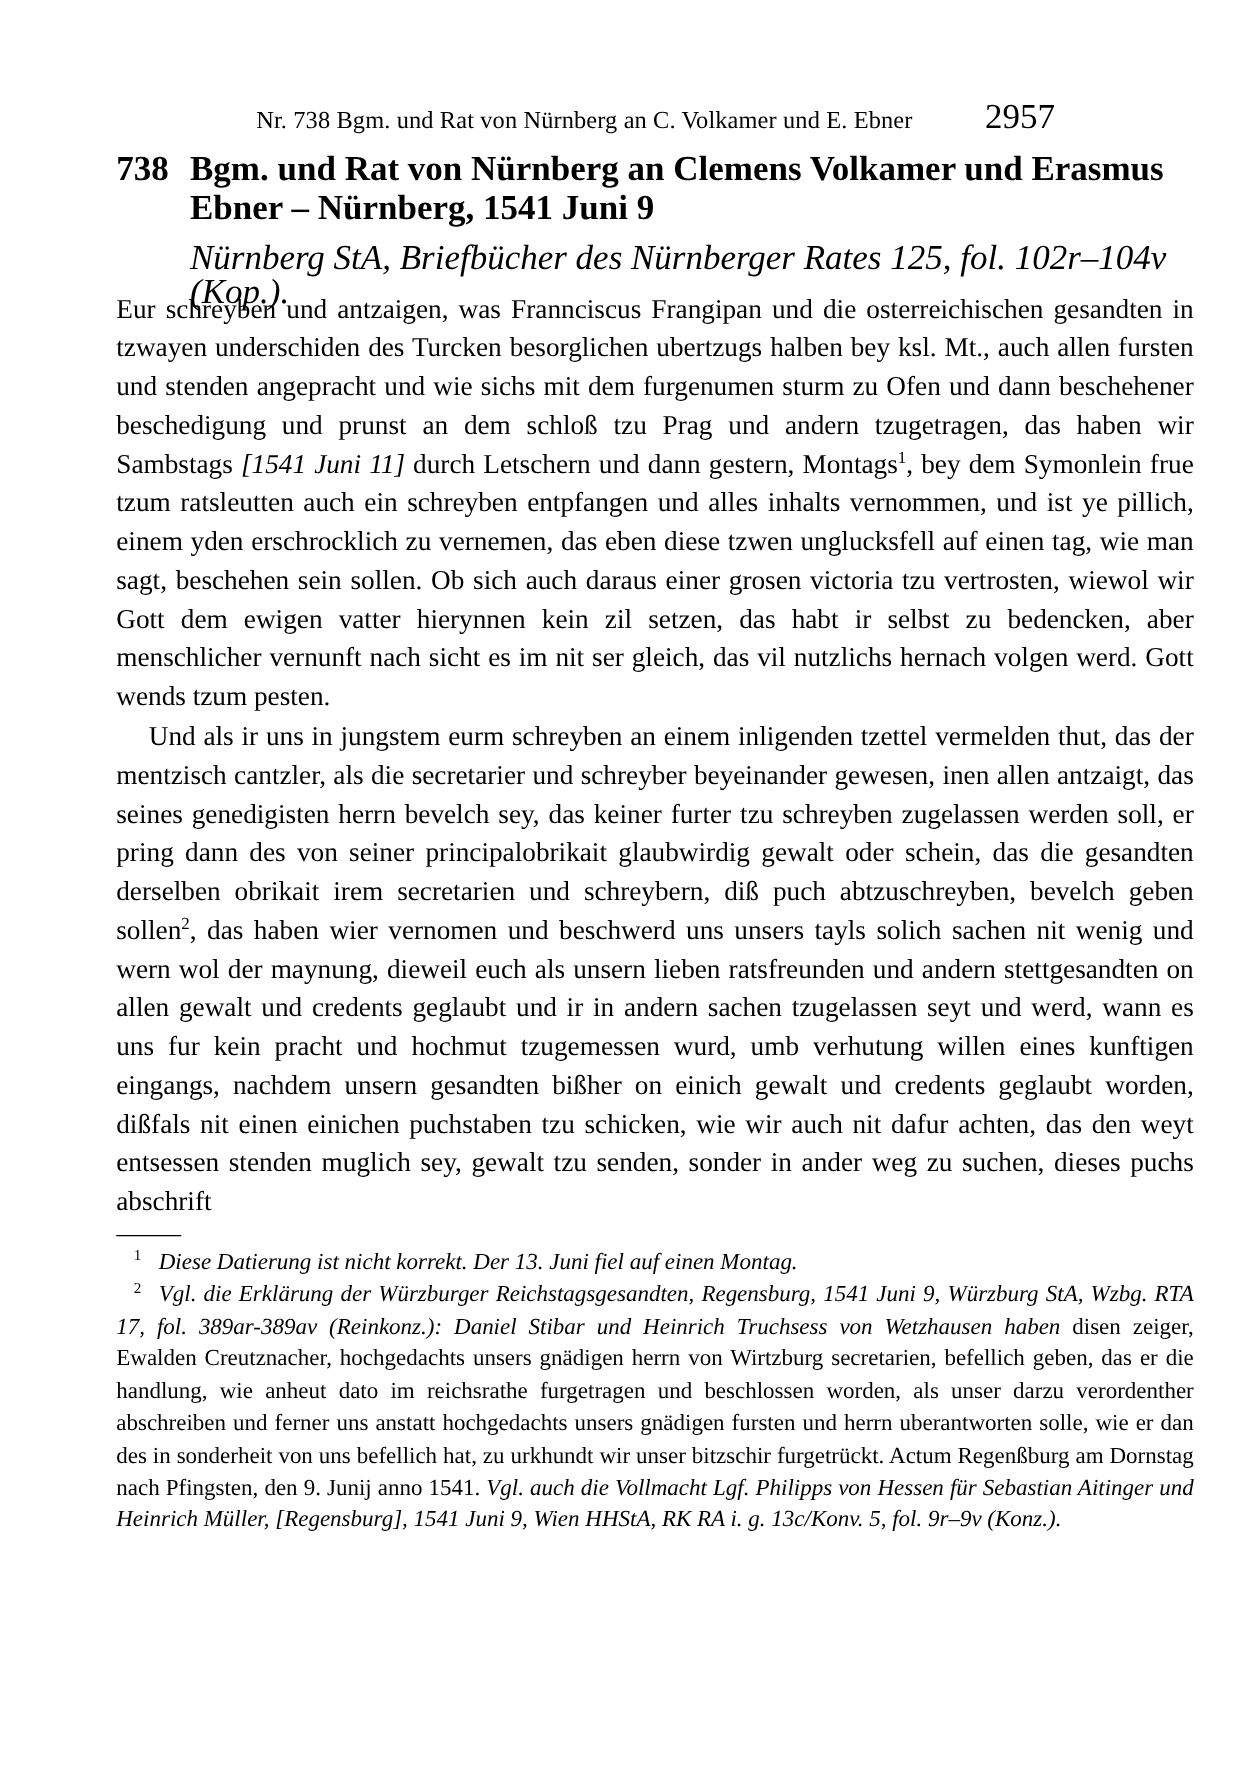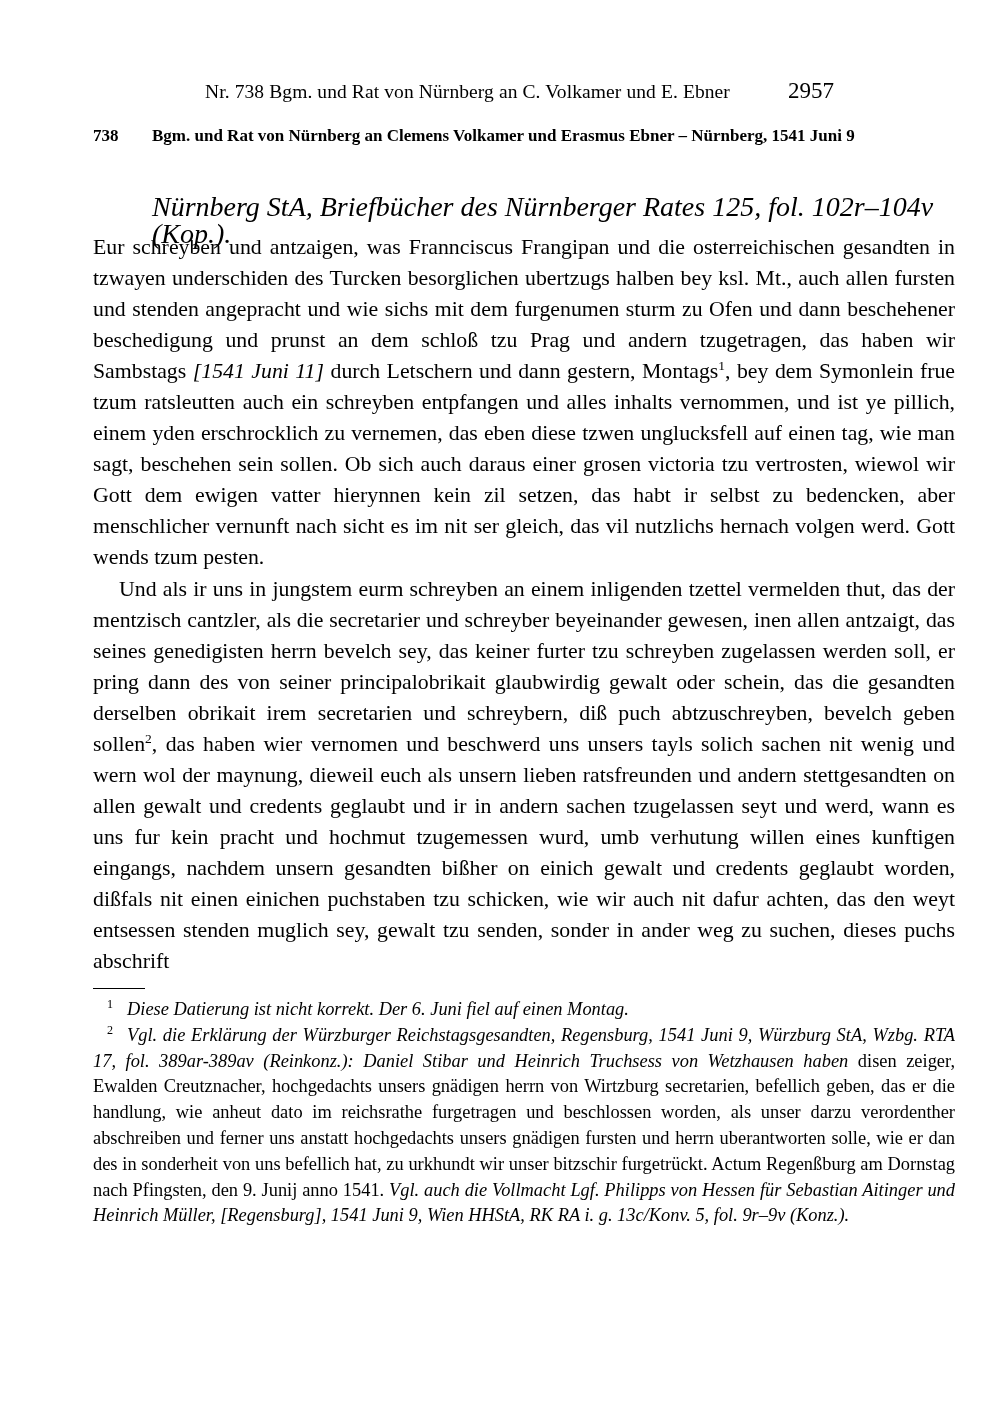--- a/index.html
+++ b/index.html
@@ -33,35 +33,35 @@
     align-items: baseline;
     justify-content: flex-start;
   }
   .runhead-title {
     font-size: 19.5px;
     letter-spacing: 0.1px;
     white-space: nowrap;
     margin-left: 112px;
   }
   .runhead-page {
-    font-size: 23px;
+    font-size: 28px;
     margin-left: 58px;
     white-space: nowrap;
   }
 
   
   .heading {
     position: absolute;
     top: 120px;
     left: 93px;
     width: 862px;
     display: flex;
     align-items: flex-start;
     font-weight: bold;
-    font-size: 17px;
+    font-size: 28px;
     line-height: 31px;
   }
   .heading-number {
     width: 59px;
     flex: 0 0 59px;
   }
   .heading-text {
     flex: 1 1 auto;
   }
 
@@ -160,20 +160,20 @@
     <p><span>Eur schreyben und antzaigen, was Frannciscus Frangipan und die osterreichischen gesandten in tzwayen underschiden des Turcken besorglichen ubertzugs halben bey ksl. Mt., auch allen fursten und stenden angepracht und wie sichs mit dem furgenumen sturm zu Ofen und dann beschehener beschedigung und prunst an dem schloß tzu Prag und andern tzugetragen, das haben wir Sambstags </span><span class="ital">[1541 Juni 11]</span><span> durch Letschern und dann gestern, Montags</span><sup>1</sup><span>, bey dem Symonlein frue tzum ratsleutten auch ein schreyben entpfangen und alles inhalts vernommen, und ist ye pillich, einem yden erschrocklich zu vernemen, das eben diese tzwen unglucksfell auf einen tag, wie man sagt, beschehen sein sollen. Ob sich auch daraus einer grosen victoria tzu vertrosten, wiewol wir Gott dem ewigen vatter hierynnen kein zil setzen, das habt ir selbst zu bedencken, aber menschlicher vernunft nach sicht es im nit ser gleich, das vil nutzlichs hernach volgen werd. Gott wends tzum pesten.</span></p>
 
     <p class="indent"><span>Und als ir uns in jungstem eurm schreyben an einem inligenden tzettel vermelden thut, das der mentzisch cantzler, als die secretarier und schreyber beyeinander gewesen, inen allen antzaigt, das seines genedigisten herrn bevelch sey, das keiner furter tzu schreyben zugelassen werden soll, er pring dann des von seiner principalobrikait glaubwirdig gewalt oder schein, das die gesandten derselben obrikait irem secretarien und schreybern, diß puch abtzuschreyben, bevelch geben sollen</span><sup>2</sup><span>, das haben wier vernomen und beschwerd uns unsers tayls solich sachen nit wenig und wern wol der maynung, dieweil euch als unsern lieben ratsfreunden und andern stettgesandten on allen gewalt und credents geglaubt und ir in andern sachen tzugelassen seyt und werd, wann es uns fur kein pracht und hochmut tzugemessen wurd, umb verhutung willen eines kunftigen eingangs, nachdem unsern gesandten bißher on einich gewalt und credents geglaubt worden, dißfals nit einen einichen puchstaben tzu schicken, wie wir auch nit dafur achten, das den weyt entsessen stenden muglich sey, gewalt tzu senden, sonder in ander weg zu suchen, dieses puchs abschrift</span></p>
 
   </div>
 
   <div class="fn-rule"></div>
 
   <div class="footnotes">
     <p class="fn">
-      <span class="fn-marker">1</span><span class="ital">Diese Datierung ist nicht korrekt. Der 6. Juni fiel auf einen Montag.</span>
+      <span class="fn-marker">1</span><span class="ital">Diese Datierung ist nicht korrekt. Der 13. Juni fiel auf einen Montag.</span>
     </p>
     <p class="fn">
       <span class="fn-marker">2</span><span class="ital">Vgl. die Erklärung der Würzburger Reichstagsgesandten, Regensburg, 1541 Juni 9, Würzburg StA, Wzbg. RTA 17, fol. 389ar-389av (Reinkonz.): Daniel Stibar und Heinrich Truchsess von Wetzhausen haben</span><span> disen zeiger, Ewalden Creutznacher, hochgedachts unsers gnädigen herrn von Wirtzburg secretarien, befellich geben, das er die handlung, wie anheut dato im reichsrathe furgetragen und beschlossen worden, als unser darzu verordenther abschreiben und ferner uns anstatt hochgedachts unsers gnädigen fursten und herrn uberantworten solle, wie er dan des in sonderheit von uns befellich hat, zu urkhundt wir unser bitzschir furgetrückt. Actum Regenßburg am Dornstag nach Pfingsten, den 9. Junij anno 1541. </span><span class="ital">Vgl. auch die Vollmacht Lgf. Philipps von Hessen für Sebastian Aitinger und Heinrich Müller, [Regensburg], 1541 Juni 9, Wien HHStA, RK RA i. g. 13c/Konv. 5, fol. 9r–9v (Konz.).</span>
     </p>
   </div>
 
 </div>
 
 </body></html>

